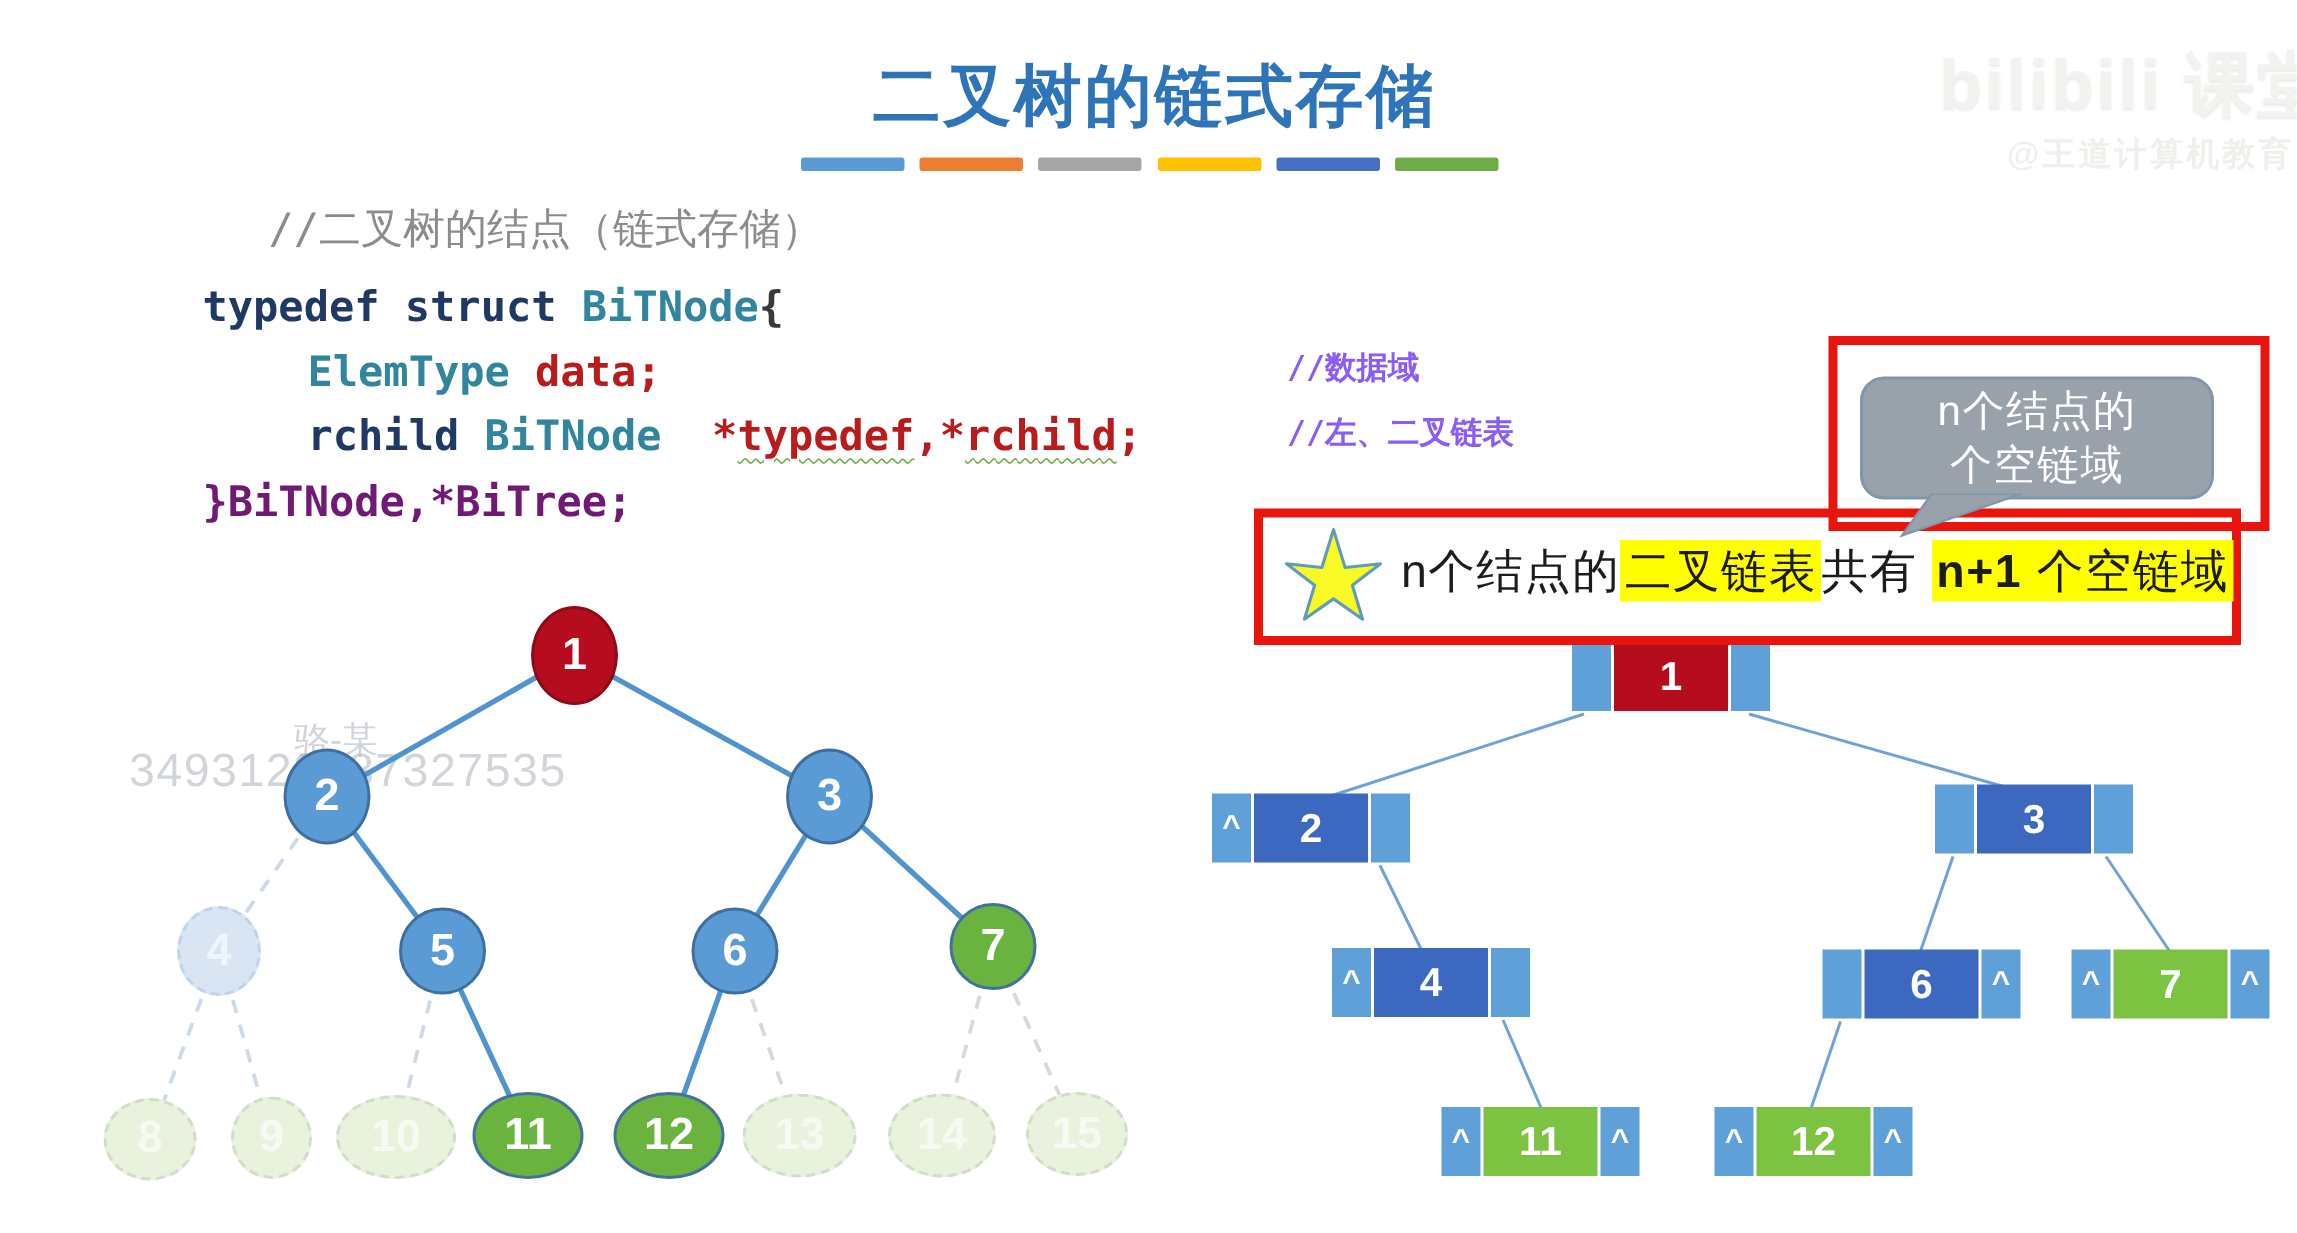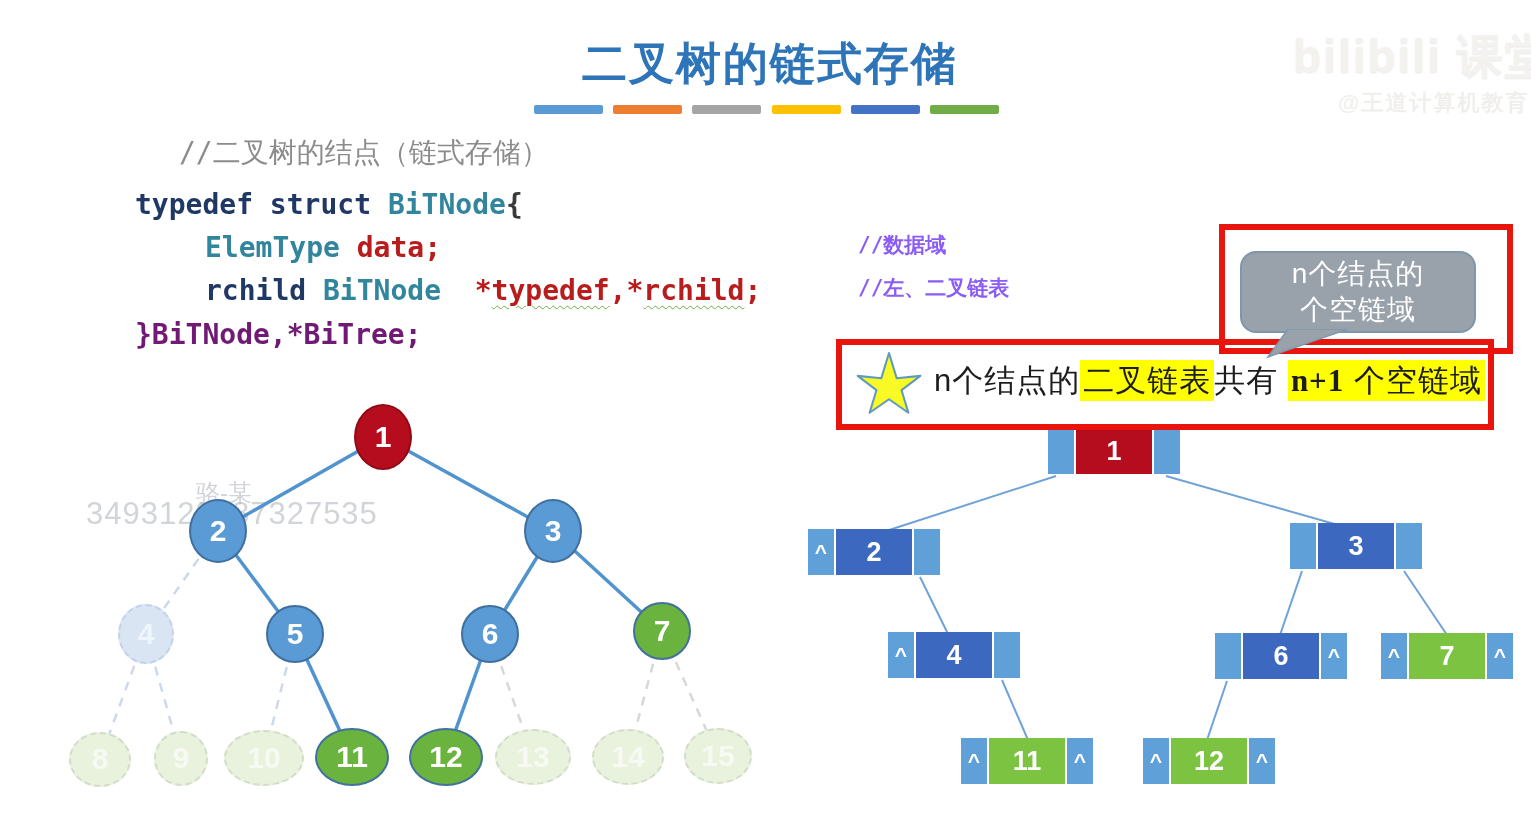--- a/index.html
+++ b/index.html
@@ -34,21 +34,21 @@
      background:#99a1ab;border:2px solid #7e97ad;border-radius:16px;
      display:flex;flex-direction:column;align-items:center;justify-content:center;
      color:#ffffff;font-size:28px;line-height:36px;letter-spacing:1px;}
   #bubble-tail{position:absolute;left:1258px;top:329px;z-index:7;}
 
   
   #star-icon{position:absolute;left:856px;top:351px;z-index:7;}
   #note-text{position:absolute;left:934px;top:360px;z-index:7;font-size:31px;color:#1c1c1c;
      white-space:pre;letter-spacing:1px;}
   .hl{background:#ffff00;padding:3px 3px;}
-  .hlb{font-weight:bold;font-family:Liberation Serif, serif;}
+  .hlb{font-weight:bold;font-family:Liberation Sans, sans-serif;}
 
   
   .side-comment{position:absolute;font-size:21px;color:#8b5cf6;white-space:pre;
      font-family:"DejaVu Sans Mono","Liberation Mono",monospace;font-weight:700;}
 
   
   #edges-svg{position:absolute;left:0;top:0;z-index:2;pointer-events:none;}
   .tree-node{position:absolute;border-radius:50%;display:flex;align-items:center;justify-content:center;
      font-weight:bold;color:#ffffff;box-sizing:border-box;z-index:3;font-size:30px;}
   .tn-red{background:#b60d1e;border:2px solid #8f0a16;}

